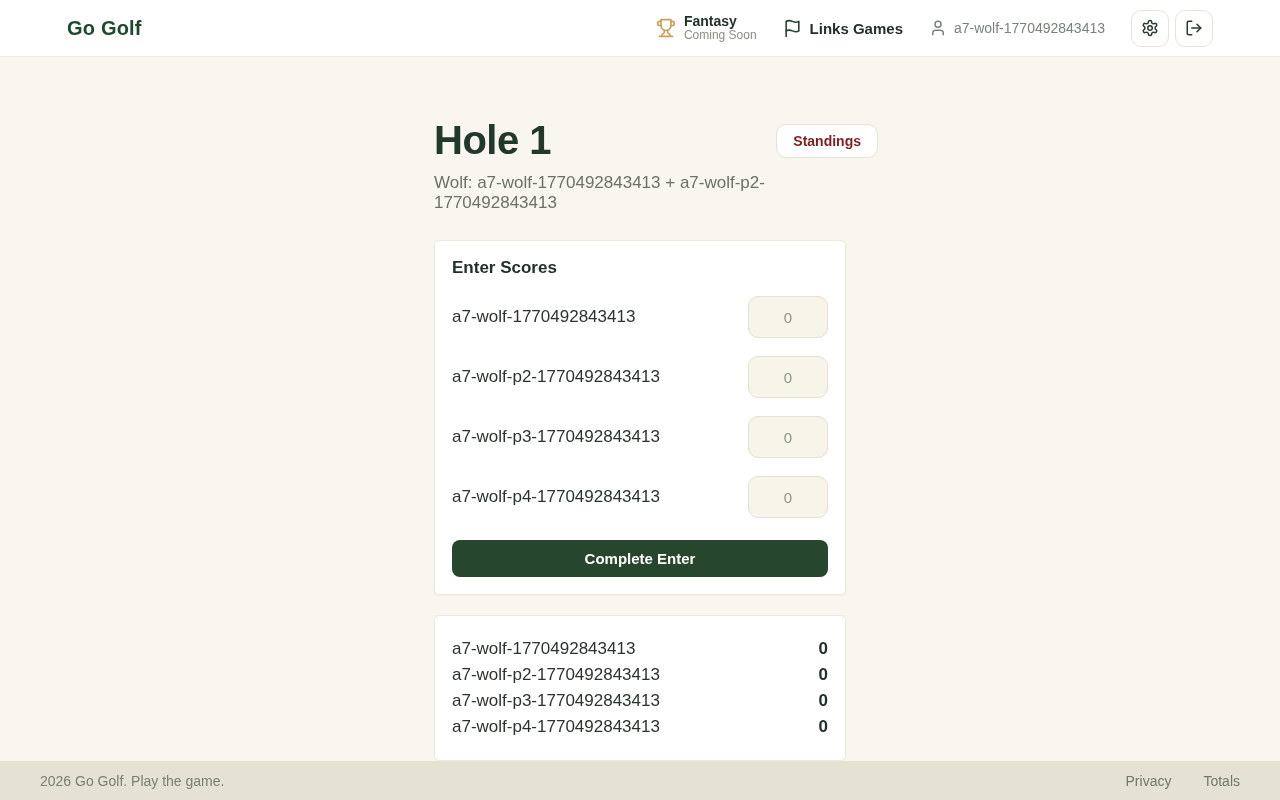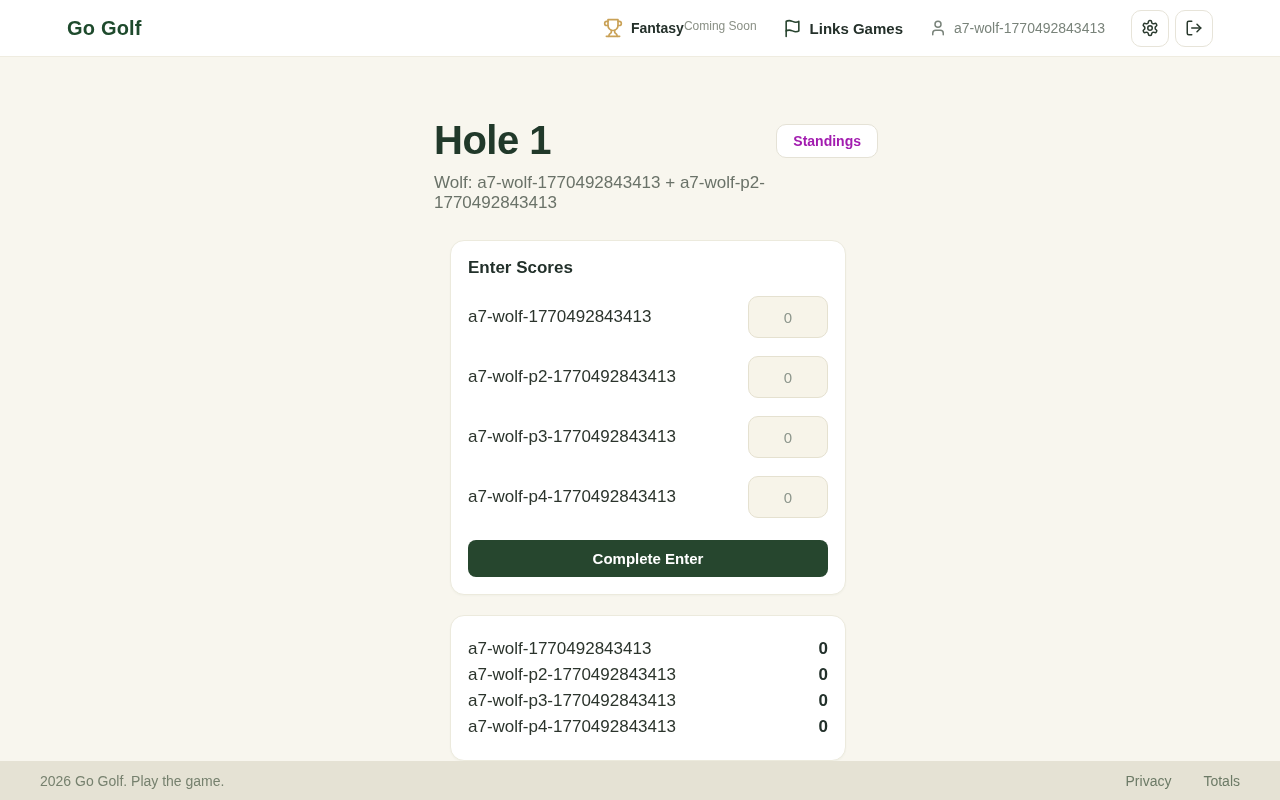--- a/index.html
+++ b/index.html
@@ -41,21 +41,21 @@
     display: flex;
     align-items: center;
     gap: 26px;
   }
   .nav-item {
     display: flex;
     align-items: center;
     gap: 8px;
     cursor: pointer;
   }
-  .nav-item .stack { display: flex; flex-direction: row; line-height: 1.15; }
+  .nav-item .stack { display: flex; flex-direction: column; line-height: 1.15; }
   .nav-label { font-size: 14px; font-weight: bold; color: #24302a; }
   .nav-sublabel { font-size: 12px; color: #8a9086; }
   .nav-single { font-size: 15px; font-weight: bold; color: #24302a; }
   .user-chip {
     display: flex;
     align-items: center;
     gap: 7px;
     color: #79837a;
     font-size: 14px;
   }
@@ -93,38 +93,37 @@
     letter-spacing: -0.5px;
   }
   .standings-btn {
     background: #ffffff;
     border: 1px solid #e5e2d6;
     border-radius: 10px;
     padding: 8px 16px;
     font-family: "Liberation Sans", sans-serif;
     font-size: 14px;
     font-weight: bold;
-    color: #a21caf;
+    color: #7f1d1d;
     cursor: pointer;
     margin-right: -32px;
   }
   .subtitle {
     margin-top: 10px;
     font-size: 17px;
     color: #6a7268;
   }
 
   .card {
     background: #ffffff;
     border: 1px solid #eceadd;
-    border-radius: 14px;
+    border-radius: 5px;
     padding: 17px;
     margin-top: 27px;
     box-shadow: 0 1px 2px rgba(40,50,40,0.03);
-    margin-left: 16px;
   }
   .card-heading {
     font-size: 17px;
     font-weight: bold;
     color: #22302a;
   }
   .score-rows { margin-top: 5px; }
   .score-row {
     display: flex;
     align-items: center;

